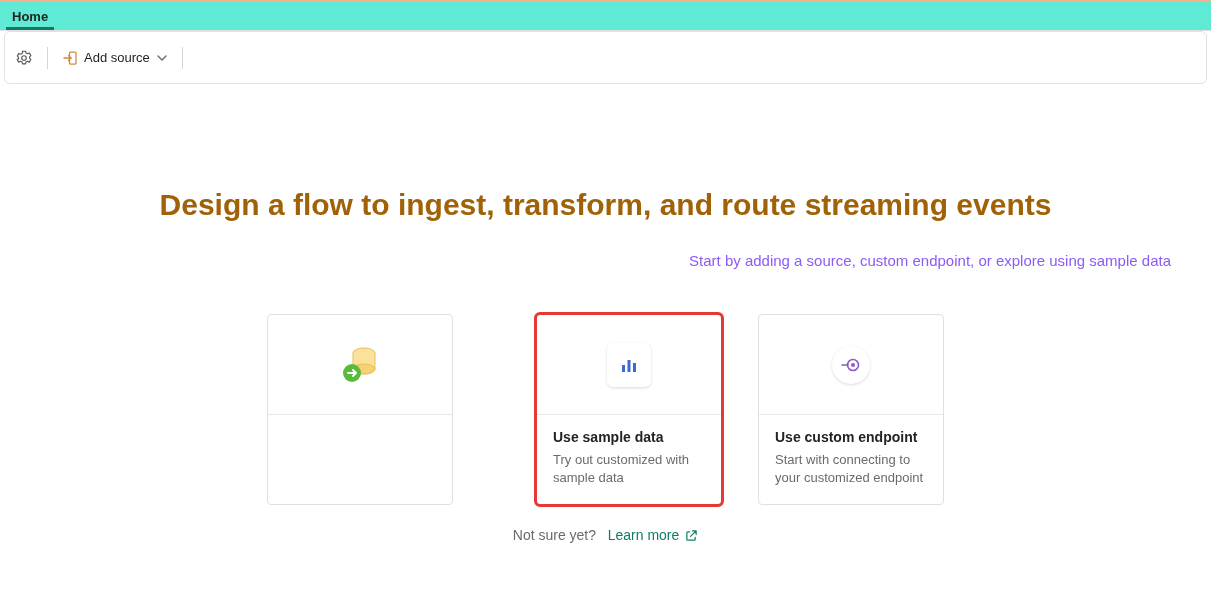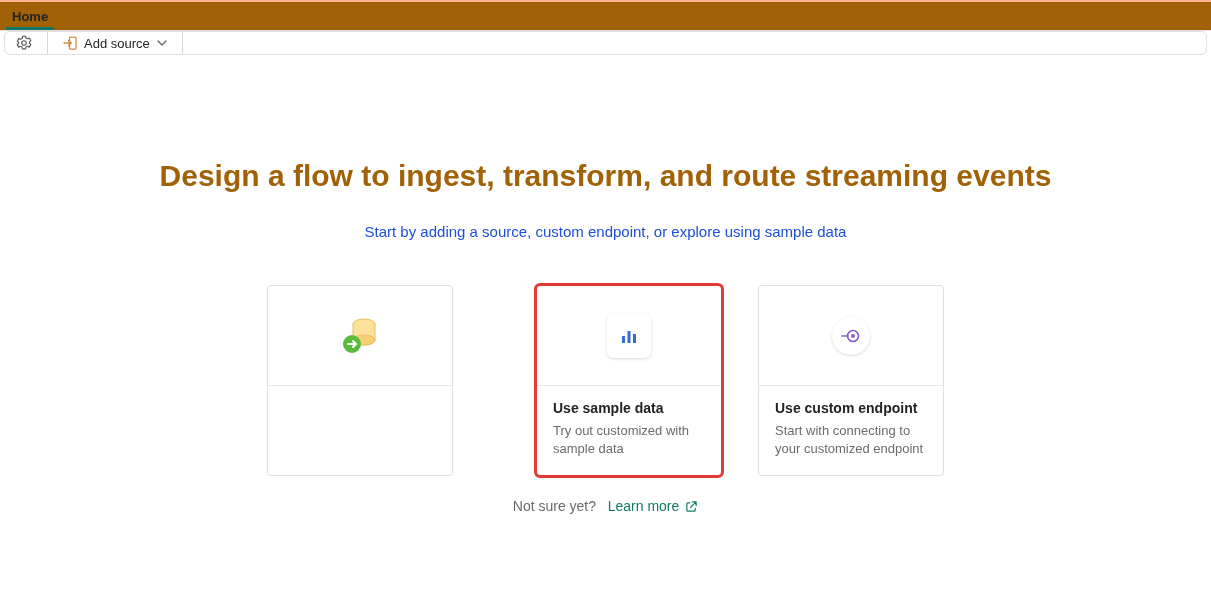--- a/index.html
+++ b/index.html
@@ -10,42 +10,42 @@
     color: #252525;
     background: #ffffff;
   }
   .top-accent {
     height: 2px;
     background: #f7b090;
   }
   .ribbon-tabs {
     display: flex;
     align-items: flex-end;
-    background: #a16207;
+    background: #5eead4;
     border-bottom: 1px solid #e0e0e0;
   }
   .ribbon-tab {
     padding: 7px 12px 6px 12px;
     font-size: 13px;
     font-weight: 600;
     cursor: pointer;
     color: #242424;
     position: relative;
   }
   .ribbon-tab.active::after {
     content: "";
     position: absolute;
     left: 6px; right: 6px; bottom: 0;
     height: 3px;
     background: #117865;
   }
   .toolbar {
     display: flex;
     align-items: center;
-    height: 24px;
+    height: 53px;
     background: #ffffff;
     border: 1px solid #e1e1e1;
     border-radius: 6px;
     margin: 0 4px 4px 4px;
   }
   .toolbar .tb-btn {
     display: flex;
     align-items: center;
     height: 100%;
     padding: 0 10px;
@@ -65,22 +65,23 @@
     padding: 100px 40px 40px 40px;
   }
   .headline {
     font-size: 30px;
     font-weight: 700;
     color: #a16207;
     margin: 0 0 30px 0;
   }
   .subhead {
     font-size: 15px;
-    color: #1d4ed8;
+    color: #8b5cf6;
     margin: 0 0 45px 0;
+    text-align: right;
   }
   .cards-row {
     display: flex;
     justify-content: center;
     gap: 36px;
   }
   .card {
     width: 186px;
     border: 1px solid #e0e0e0;
     border-radius: 4px;

